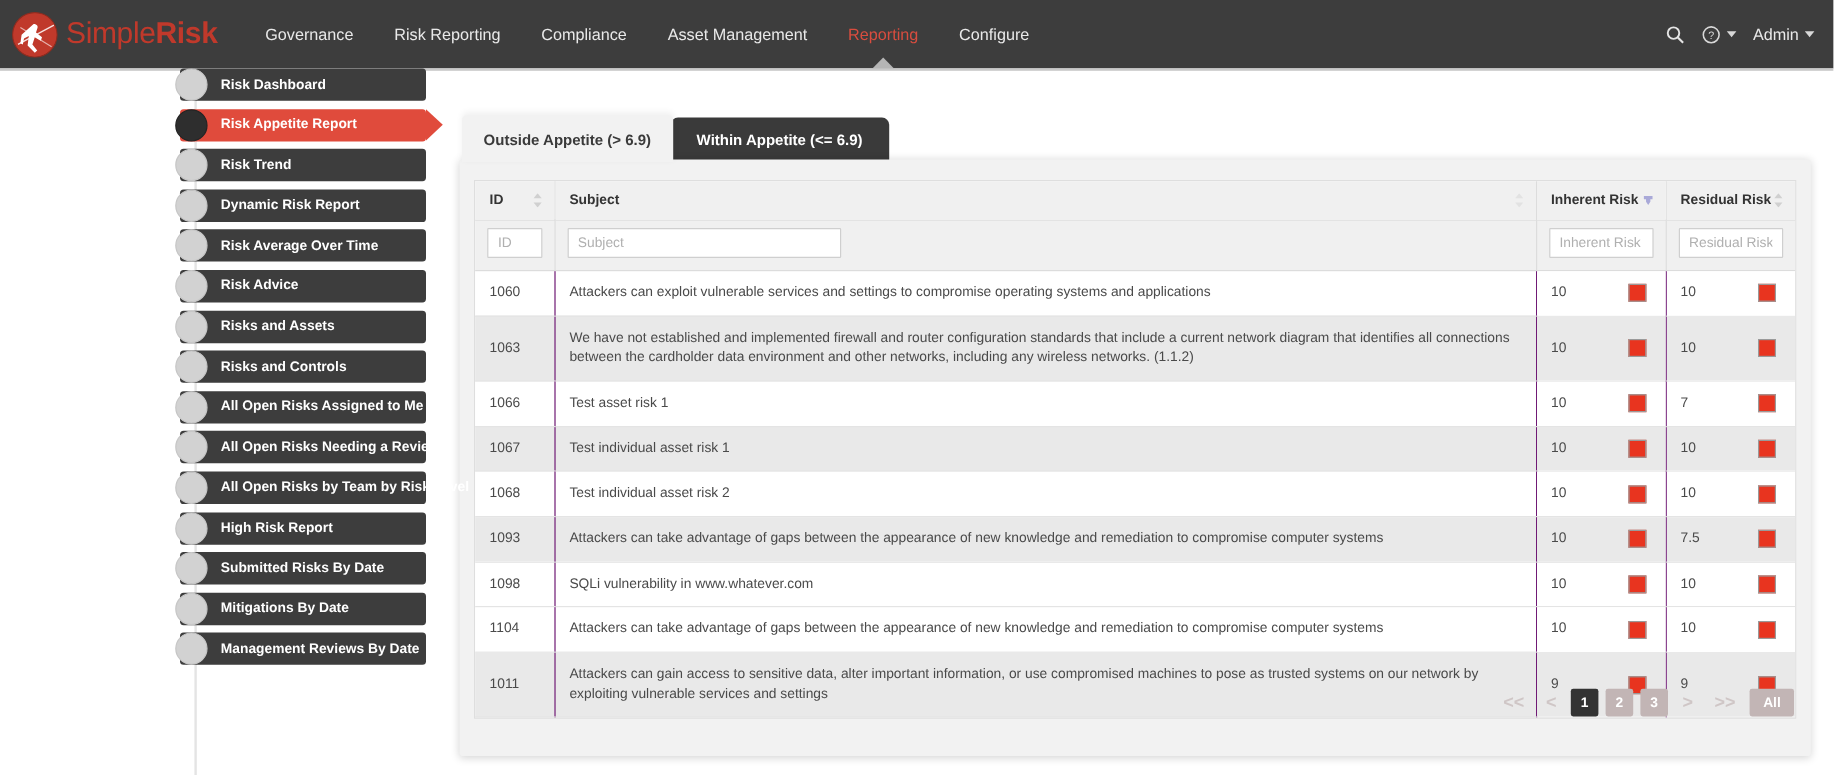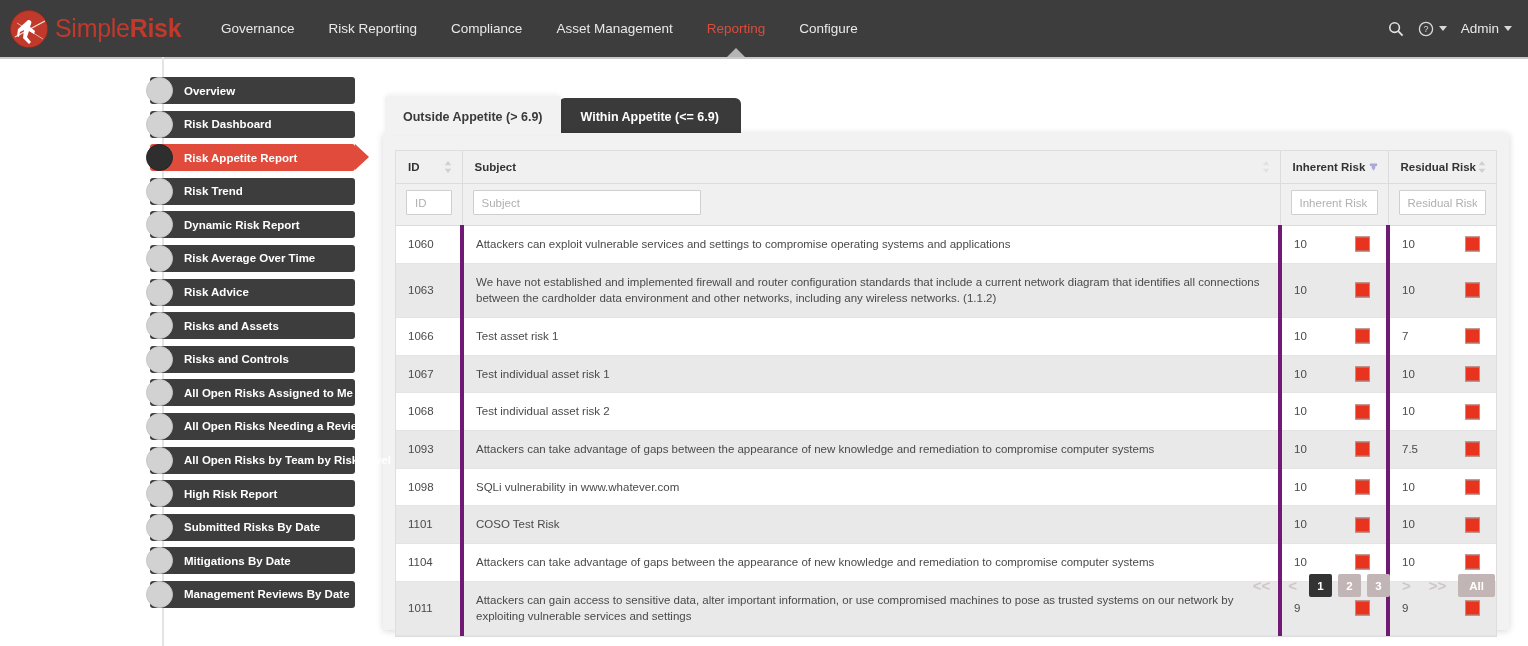--- a/index.html
+++ b/index.html
@@ -138,21 +138,21 @@
   .filterrow td:last-child { border-right: none; }
   .filter-input {
     width: 100%; height: 25px; border: 1px solid #cfcfcf; background: #fff;
     font-size: 11.5px; padding: 0 8px; color: #555;
     font-family: "Liberation Sans", sans-serif; border-radius: 1px;
   }
   .filter-input::placeholder { color: #b0b0b0; }
 
   tbody tr td {
     font-size: 11.5px; color: #4a4a4a; padding: 10px 12px;
-    border-right: 4px solid #701a75; border-bottom: 1px solid #e4e4e4;
+    border-right: 1px solid #701a75; border-bottom: 1px solid #e4e4e4;
     vertical-align: middle; line-height: 1.45;
   }
   tbody tr td:last-child { border-right: none; }
   tbody tr.odd td { background: #ffffff; }
   tbody tr.even td { background: #e9e9e9; }
 
   .risk-cell { position: relative; padding-right: 34px !important; }
   .risk-chip {
     position: absolute; right: 16px; top: 50%; transform: translateY(-50%);
     width: 15px; height: 15px; background: #e8341f; border: 1px solid #9a9a9a;
@@ -221,25 +221,20 @@
       <div class="icon-btn">
         <span>Admin</span>
         <span class="caret-down"></span>
       </div>
     </div>
   </div>
 
   <div class="sidebar">
     <div class="sidebar-line"></div>
 
-    <div class="side-item" style="margin-top:20px">
-      <div class="side-pill"></div>
-        <div class="side-dot"></div>
-      <div class="side-label">Overview</div>
-    </div>
     <div class="side-item">
       <div class="side-pill"></div>
         <div class="side-dot"></div>
       <div class="side-label">Risk Dashboard</div>
     </div>
     <div class="side-item active">
       <div class="side-pill"></div>
         <div class="side-arrow"></div>
       <div class="side-dot"></div>
       <div class="side-label">Risk Appetite Report</div>
@@ -406,26 +401,20 @@
             <td>Attackers can take advantage of gaps between the appearance of new knowledge and remediation to compromise computer systems</td>
             <td class="risk-cell"><span>10</span><span class="risk-chip"></span></td>
             <td class="risk-cell"><span>7.5</span><span class="risk-chip"></span></td>
           </tr>
           <tr class="odd">
             <td>1098</td>
             <td>SQLi vulnerability in www.whatever.com</td>
             <td class="risk-cell"><span>10</span><span class="risk-chip"></span></td>
             <td class="risk-cell"><span>10</span><span class="risk-chip"></span></td>
           </tr>
-          <tr class="even">
-            <td>1101</td>
-            <td>COSO Test Risk</td>
-            <td class="risk-cell"><span>10</span><span class="risk-chip"></span></td>
-            <td class="risk-cell"><span>10</span><span class="risk-chip"></span></td>
-          </tr>
           <tr class="odd">
             <td>1104</td>
             <td>Attackers can take advantage of gaps between the appearance of new knowledge and remediation to compromise computer systems</td>
             <td class="risk-cell"><span>10</span><span class="risk-chip"></span></td>
             <td class="risk-cell"><span>10</span><span class="risk-chip"></span></td>
           </tr>
           <tr class="even">
             <td>1011</td>
             <td>Attackers can gain access to sensitive data, alter important information, or use compromised machines to pose as trusted systems on our network by exploiting vulnerable services and settings</td>
             <td class="risk-cell"><span>9</span><span class="risk-chip"></span></td>

